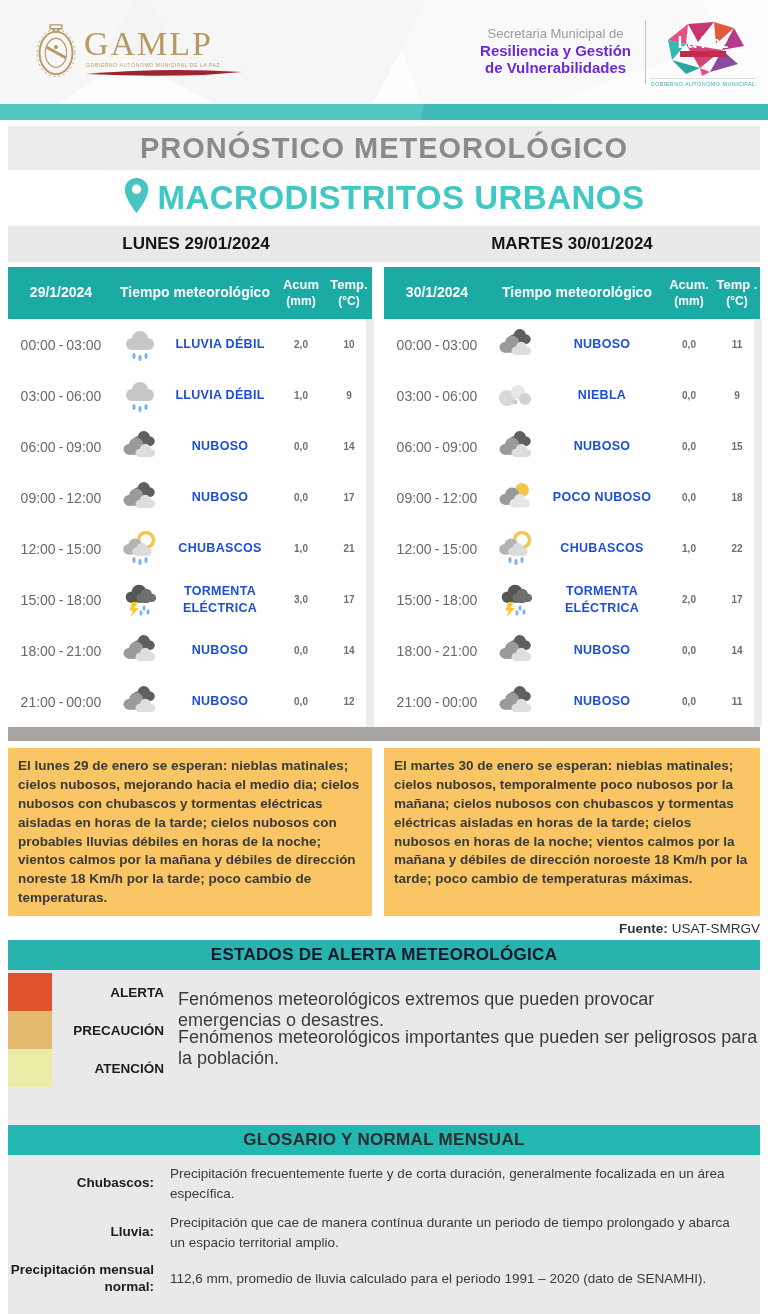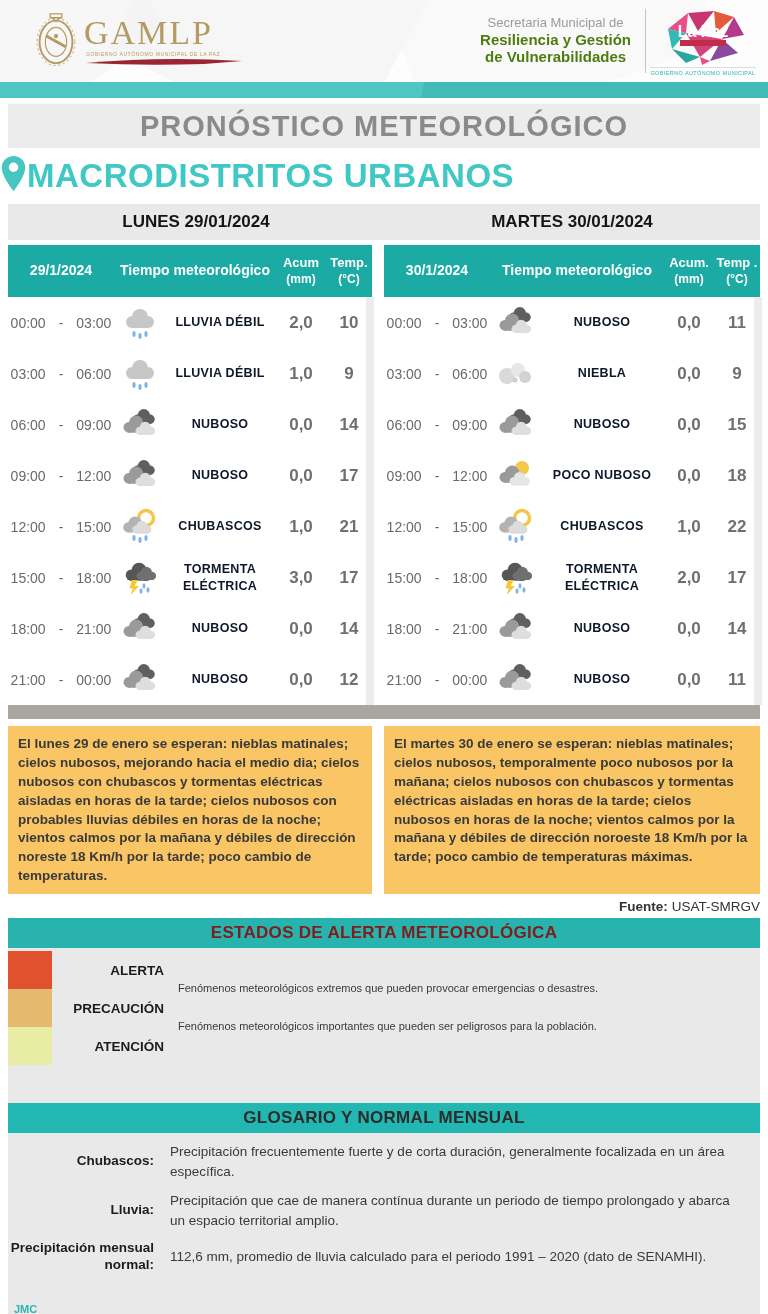--- a/index.html
+++ b/index.html
@@ -1,86 +1,86 @@
 <!DOCTYPE html>
 <html><head>
 <meta charset="utf-8">
 <style>
   html,body{margin:0;padding:0;background:#fff;}
   body{width:768px;font-family:"Liberation Sans",sans-serif;-webkit-font-smoothing:antialiased;}
   .page{position:relative;width:768px;height:1314px;background:#fff;overflow:hidden;}
 
   
-  .hdr{position:relative;height:82px;background:#fdfdfd;overflow:hidden;}
+  .hdr{position:relative;height:104px;background:#fdfdfd;overflow:hidden;}
   .hdr-poly1,.hdr-poly2,.hdr-poly3{position:absolute;background:#f1f1f1;opacity:.55;}
   .hdr-poly1{width:260px;height:200px;left:140px;top:-80px;transform:rotate(28deg);}
   .hdr-poly2{width:300px;height:220px;left:390px;top:-120px;transform:rotate(-20deg);background:#f5f5f5;}
   .hdr-poly3{width:200px;height:160px;left:-60px;top:-60px;transform:rotate(-35deg);background:#f3f3f3;}
   .hdr-inner{position:relative;height:100%;display:flex;align-items:center;justify-content:space-between;padding:0 14px;}
   .gamlp{display:flex;align-items:center;gap:6px;margin-left:20px;}
   .gamlp-txtcol{display:flex;flex-direction:column;line-height:1;}
   .gamlp-word{font-family:"Liberation Serif",serif;font-size:34px;color:#b59a63;letter-spacing:2px;}
   .gamlp-cap{font-size:5px;color:#b59a63;letter-spacing:.6px;margin:2px 0 1px 2px;white-space:nowrap;}
   .right-head{display:flex;align-items:center;gap:10px;margin-right:4px;}
   .secretaria{text-align:center;line-height:1.15;padding-right:4px;}
   .secr-l1{font-size:13px;color:#9b9b9b;}
-  .secr-l2,.secr-l3{font-size:15px;font-weight:bold;color:#4d7c0f;}
+  .secr-l2,.secr-l3{font-size:15px;font-weight:bold;color:#6d28d9;}
   .hdr-divider{width:1px;height:64px;background:#c4c4c4;}
   .lapaz{display:flex;flex-direction:column;align-items:center;width:94px;}
   .lapaz-cap{font-size:5.5px;color:#2fb5b0;letter-spacing:.4px;margin-top:2px;white-space:nowrap;border-top:1px solid #ddd;padding-top:2px;}
 
   .teal-top{height:16px;background:linear-gradient(100deg,#4fc6c2 55%,#40bbb7 55%);}
 
   
   .title-bar{height:44px;margin:6px 8px 0 8px;background:#ececec;display:flex;align-items:center;justify-content:center;}
   .title-txt{font-size:29px;font-weight:bold;color:#8a8a8a;letter-spacing:1px;}
-  .subtitle-row{height:56px;display:flex;align-items:center;gap:0;}
+  .subtitle-row{height:56px;display:flex;align-items:center;justify-content:center;gap:7px;}
   .subtitle-txt{font-size:33px;font-weight:bold;color:#3fc8c4;letter-spacing:.5px;}
   .date-bar{height:36px;margin:0 8px;background:#e9e9e9;display:flex;}
   .date-half{flex:1;display:flex;align-items:center;justify-content:center;font-size:17px;font-weight:bold;color:#151515;}
 
   
   .tables{display:flex;gap:12px;margin:5px 8px 0 8px;height:460px;}
   .ftable{position:relative;background:#fff;}
   .ftable.left{width:364px;}
   .ftable.right{flex:1;}
   .ftable:after{content:"";position:absolute;top:52px;right:-2px;width:8px;height:408px;background:#ececec;}
   .thead{display:grid;grid-template-columns:106px 50px 1fr 50px 46px;height:52px;background:#1baaa4;color:#fff;align-items:center;}
   .th{text-align:center;font-weight:bold;font-size:13px;line-height:1.25;}
   .th-date{grid-column:1;font-size:14px;}
   .th-weather{grid-column:2/4;font-size:14px;}
   .th .unit{display:block;font-size:12px;}
   .tbody{display:block;}
   .trow{display:grid;grid-template-columns:106px 50px 1fr 50px 46px;height:51px;align-items:center;}
-  .c-time{display:flex;justify-content:center;gap:13px;font-size:14px;color:#696969;}
+  .c-time{display:flex;justify-content:center;gap:3px;font-size:14px;color:#696969;}
   .c-icon{display:flex;align-items:center;justify-content:center;}
   .c-icon svg{width:40px;height:40px;}
-  .c-cond{text-align:center;font-size:12.5px;font-weight:bold;color:#0f172a;letter-spacing:.3px;line-height:1.3;padding:0 4px;}
-  .c-num{text-align:center;font-size:17px;font-weight:bold;color:#6f6f6f;}
+  .c-cond{text-align:center;font-size:12.5px;font-weight:bold;color:#1d4ed8;letter-spacing:.3px;line-height:1.3;padding:0 4px;}
+  .c-num{text-align:center;font-size:10px;font-weight:bold;color:#6f6f6f;}
 
   .gray-sep{height:14px;margin:0 8px;background:#a9a6a2;}
 
   
   .summaries{display:flex;gap:12px;margin:7px 8px 0 8px;height:168px;}
   .sumbox{background:#f9c565;padding:9px 10px;box-sizing:border-box;overflow:hidden;}
   .sumbox.left{width:364px;}
   .sumbox.right{flex:1;}
   .sumtxt{font-size:13.5px;font-weight:bold;color:#3a3a3a;line-height:1.4;}
   .fuente{height:24px;margin:0 8px;display:flex;align-items:center;justify-content:flex-end;font-size:13.5px;color:#333;}
   .fuente b{margin-right:4px;}
 
   
   .section-bar{height:30px;margin:0 8px;display:flex;align-items:center;justify-content:center;font-size:17px;font-weight:bold;letter-spacing:.3px;}
-  .alerts-bar{background:#28b3ae;color:#7f1d1d;}
+  .alerts-bar{background:#28b3ae;color:#0f172a;}
   .gloss-bar{background:#22b7b0;color:#2c2c2c;}
   .alerts-panel{height:155px;margin:0 8px;background:#e9e9e9;padding-top:3px;box-sizing:border-box;}
   .alert-row{display:flex;align-items:center;height:38px;}
   .alert-swatch{width:44px;height:38px;flex:0 0 44px;}
   .alert-label{flex:0 0 112px;text-align:right;font-size:13.5px;font-weight:bold;color:#1c1c1c;}
-  .alert-desc{margin-left:14px;font-size:11px;color:#3a3a3a;margin-top:36px;}
+  .alert-desc{margin-left:14px;font-size:18px;color:#3a3a3a;margin-top:36px;}
 
   
   .gloss-panel{position:relative;height:184px;margin:0 8px;background:#e9e9e9;padding-top:4px;box-sizing:border-box;}
   .gloss-row{display:flex;align-items:center;padding:5px 0;}
   .gloss-term{flex:0 0 146px;text-align:right;font-size:13.5px;font-weight:bold;color:#1c1c1c;line-height:1.25;}
   .gloss-def{margin-left:16px;width:576px;font-size:13.5px;color:#3a3a3a;line-height:1.45;}
   .initials{position:absolute;left:6px;bottom:2px;font-size:11px;font-weight:bold;color:#2fb5b0;}
 
   .footer-bar{height:12px;margin-top:8px;background:#49c2be;}
 </style>

